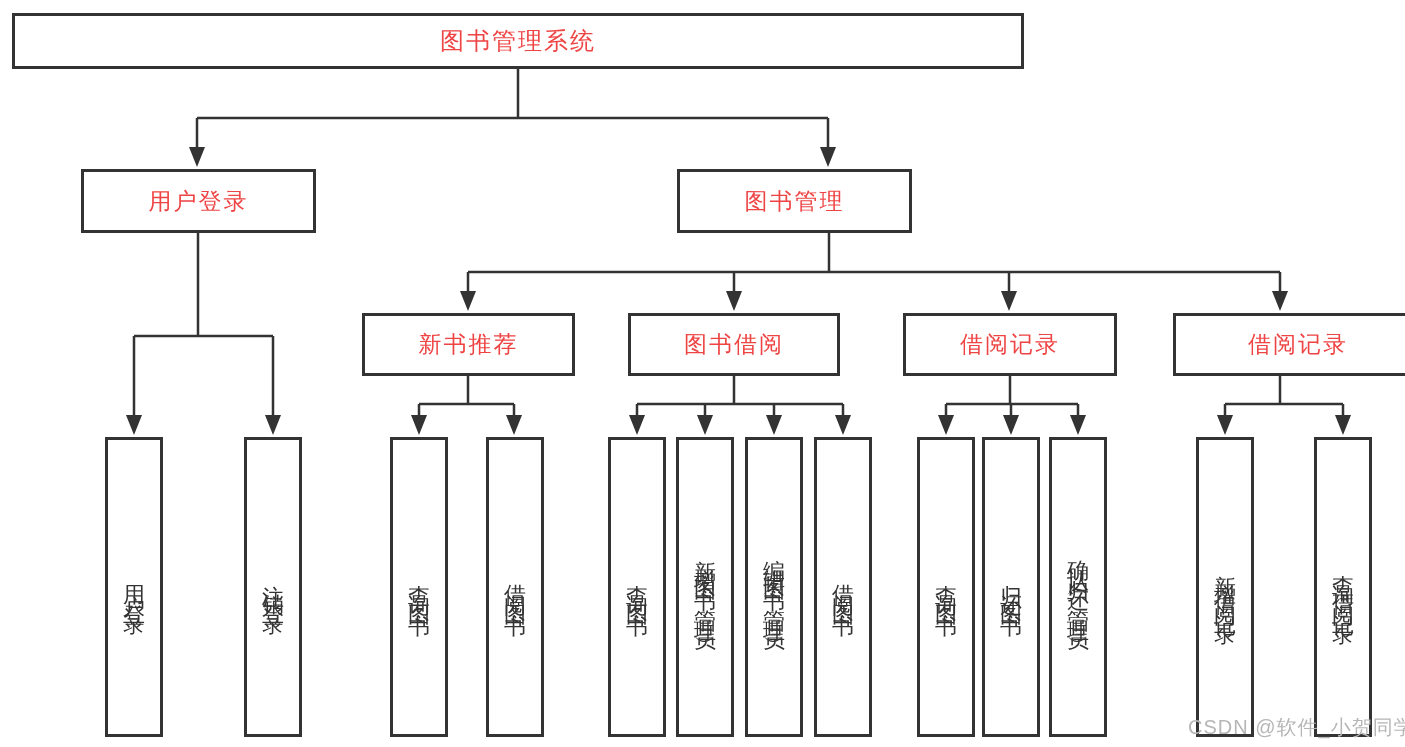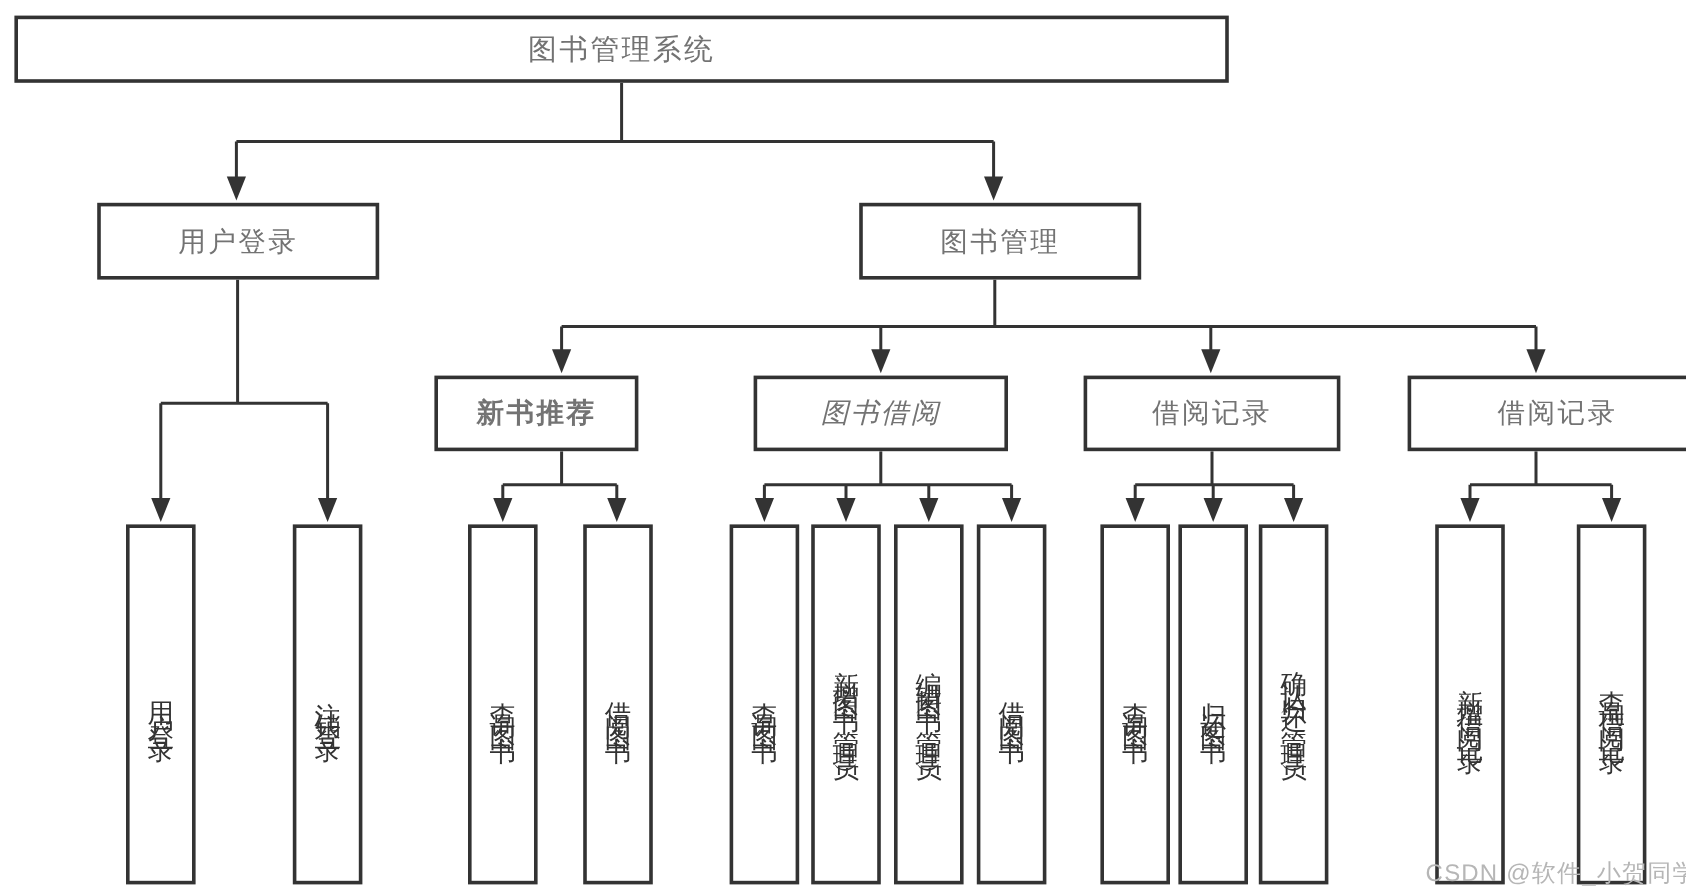--- a/index.html
+++ b/index.html
@@ -23,32 +23,32 @@
     height: 747px;
   }
   .hbox {
     position: absolute;
     box-sizing: border-box;
     border: 3px solid #333333;
     background: #ffffff;
     display: flex;
     align-items: center;
     justify-content: center;
-    color: #737373;
+    color: #ef4444;
     font-size: 23px;
     letter-spacing: 2px;
     white-space: nowrap;
   }
   .root-box   { left: 12px;  top: 13px;  width: 1012px; height: 56px; font-size: 24px; }
   .lvl2       { top: 169px;  height: 64px; width: 235px; }
   .lvl2-a     { left: 81px;  }
-  .lvl2-b     { left: 716px; }
+  .lvl2-b     { left: 677px; }
   .lvl3       { top: 313px;  height: 63px; }
-  .lvl3-a     { left: 362px;  width: 170px; font-weight: bold; }
-  .lvl3-b     { left: 628px;  width: 212px; font-style: italic; }
+  .lvl3-a     { left: 362px;  width: 213px; }
+  .lvl3-b     { left: 628px;  width: 212px; }
   .lvl3-c     { left: 903px;  width: 214px; }
   .lvl3-d     { left: 1173px; width: 250px; }
   .leaf {
     position: absolute;
     box-sizing: border-box;
     top: 437px;
     width: 58px;
     height: 300px;
     border: 3px solid #333333;
     background: #ffffff;

